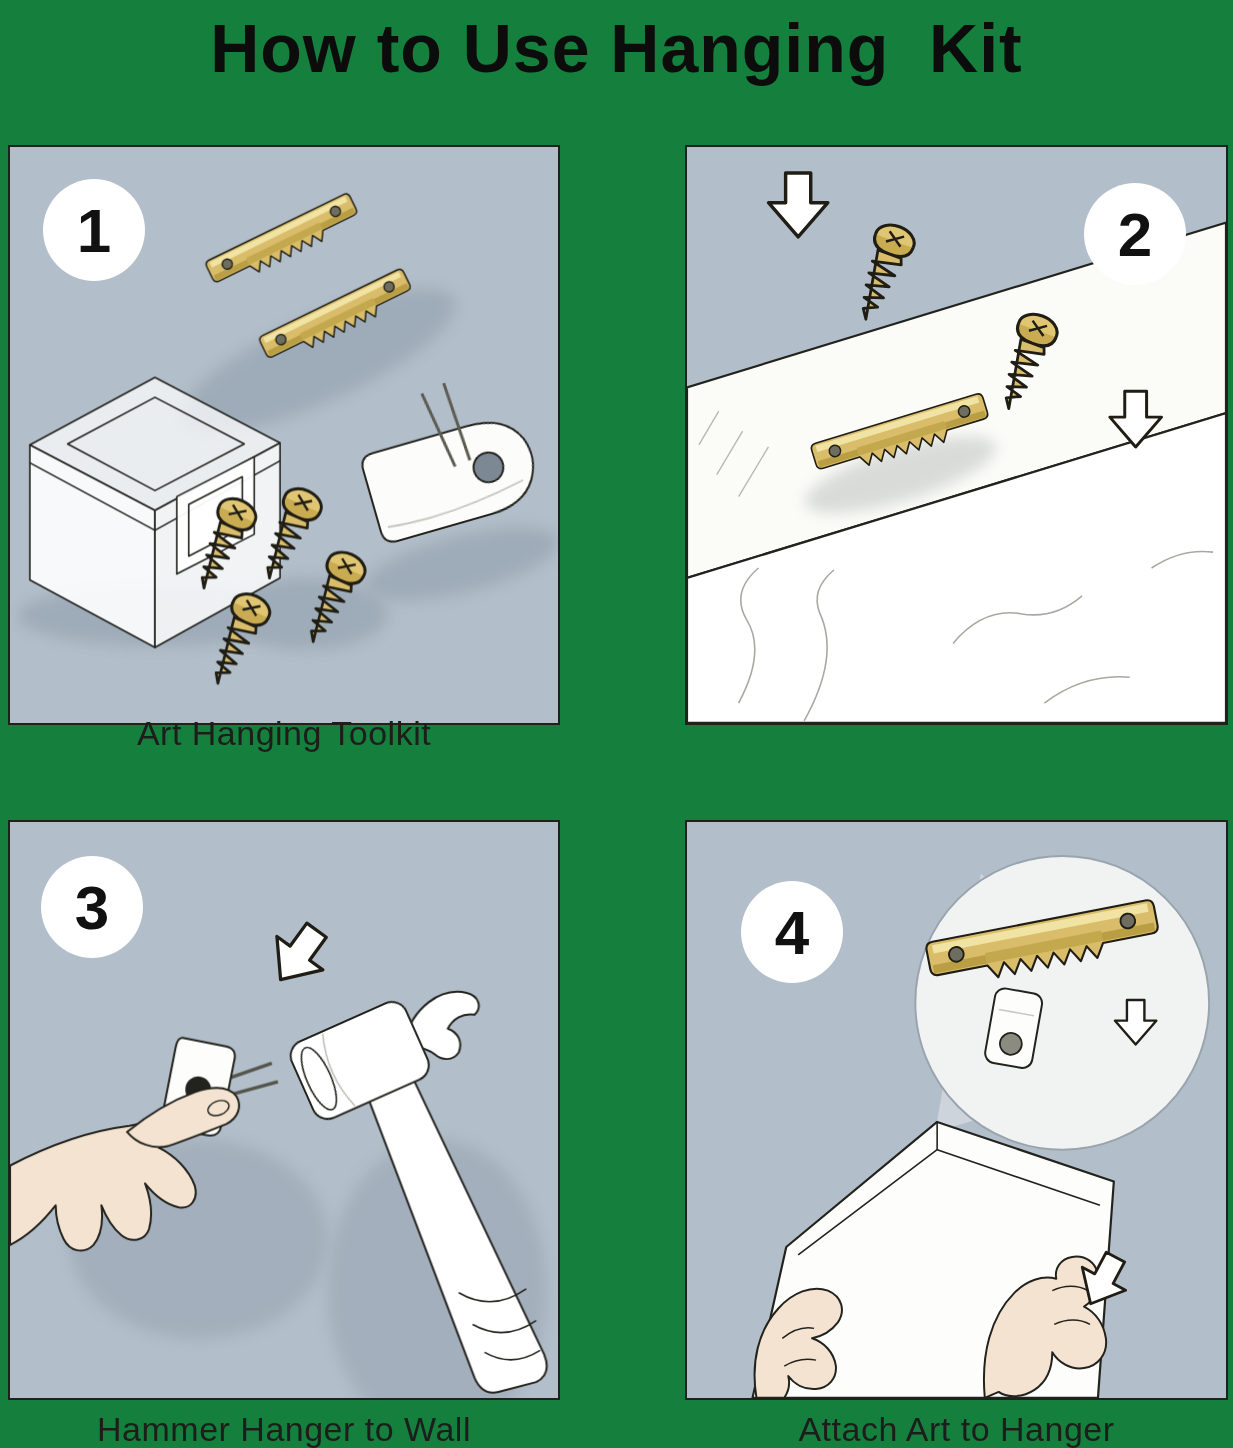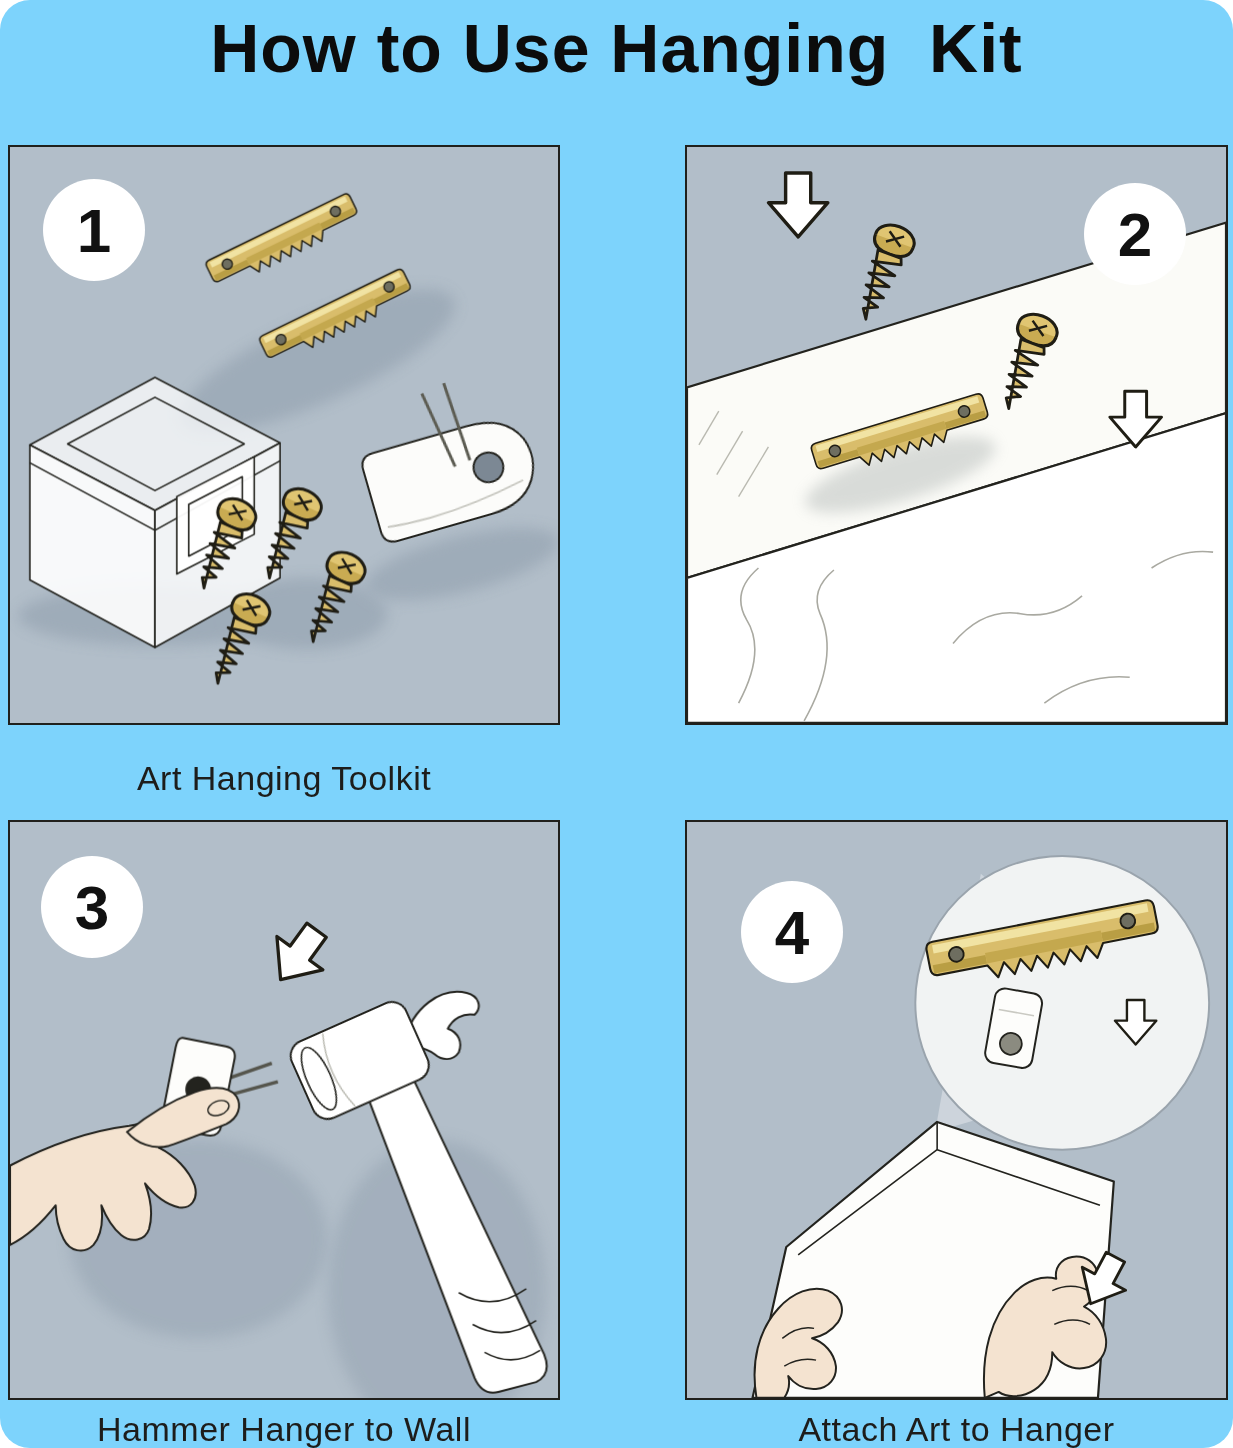--- a/index.html
+++ b/index.html
@@ -1,17 +1,17 @@
 <!DOCTYPE html>
 <html><head>
 <meta charset="utf-8">
 <style>
   html,body{margin:0;padding:0;background:#ffffff;}
-  .page{position:relative;width:1233px;height:1448px;background:#7dd3fc;
-        font-family:"Liberation Sans",sans-serif;overflow:hidden;border-radius:30px;}
+  .page{position:relative;width:1233px;height:1448px;background:#15803d;
+        font-family:"Liberation Sans",sans-serif;overflow:hidden;}
   .title{position:absolute;left:0;top:2px;width:1233px;height:92px;line-height:92px;
          text-align:center;font-size:68px;font-weight:700;color:#0c0c0c;
          letter-spacing:1px;white-space:pre;margin:0;}
   .panel{position:absolute;margin:0;border:2px solid #20201c;background:#b2bec9;
          overflow:hidden;box-sizing:border-box;}
   .panel svg{display:block;width:100%;height:100%;}
   .badge{position:absolute;width:102px;height:102px;border-radius:50%;background:#ffffff;
          color:#111111;display:flex;align-items:center;justify-content:center;
          font-size:62px;font-weight:700;}
   .caption{position:absolute;height:46px;line-height:46px;text-align:center;
@@ -77,21 +77,21 @@
       <g transform="translate(352,312) rotate(-16)">
         <path d="M14,0 L112,0 Q152,0 164,28 Q172,50 160,70 Q146,92 112,92 L14,92 Q0,92 0,78 L0,14 Q0,0 14,0 Z" fill="#fcfcfa" stroke="#23231e" stroke-width="2"></path>
         <path d="M8,76 Q70,84 152,68" fill="none" stroke="#c9c9c2" stroke-width="2"></path>
         <circle cx="122" cy="46" r="15" fill="#7c8894" stroke="#23231e" stroke-width="2"></circle>
         <line x1="90" y1="36" x2="78" y2="-44" stroke="#5c5c52" stroke-width="3"></line>
         <line x1="106" y1="34" x2="102" y2="-48" stroke="#5c5c52" stroke-width="3"></line>
       </g>
     </svg>
     <div class="badge" style="left:33px;top:32px">1</div>
   </figure>
-  <div class="caption" style="left:8px;top:755px;width:552px">Art Hanging Toolkit</div>
+  <div class="caption" style="left:8px;top:710px;width:552px">Art Hanging Toolkit</div>
 
   <figure class="panel" style="left:685px;top:145px;width:543px;height:580px">
     <svg viewBox="0 0 543 580">
       <rect width="543" height="580" fill="#b2bec9"></rect>
       <g>
         <polygon points="0,242 543,76 543,268 0,434" fill="#fbfbf7" stroke="#23231e" stroke-width="2.2"></polygon>
         <polygon points="0,434 543,268 543,580 0,580" fill="#ffffff" stroke="#23231e" stroke-width="2.2"></polygon>
         <g fill="none" stroke="#a9a9a1" stroke-width="1.6">
           <path d="M52,560 q28,-52 8,-84 q-16,-28 12,-52"></path>
           <path d="M118,578 q36,-64 16,-108 q-10,-24 14,-44"></path>

